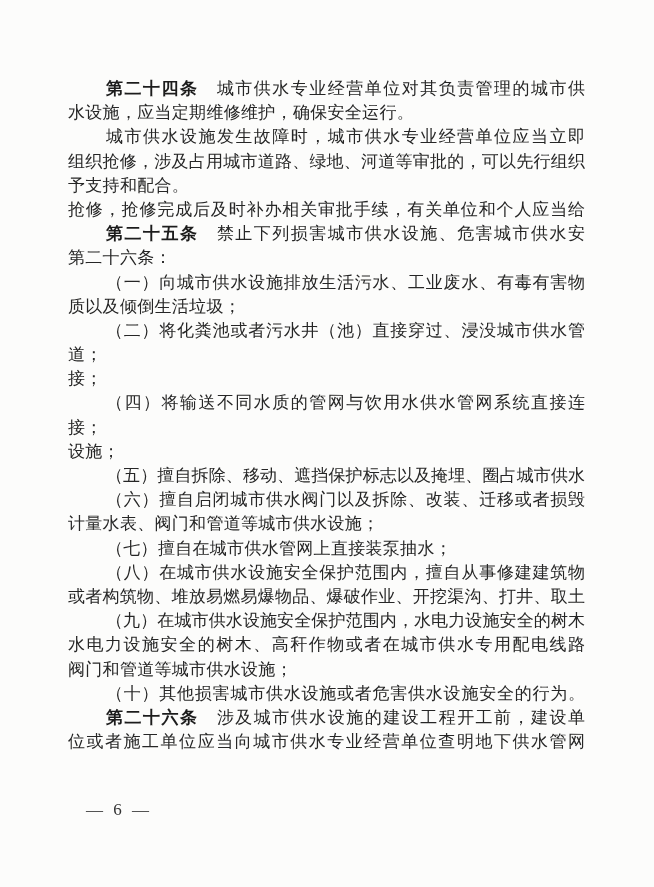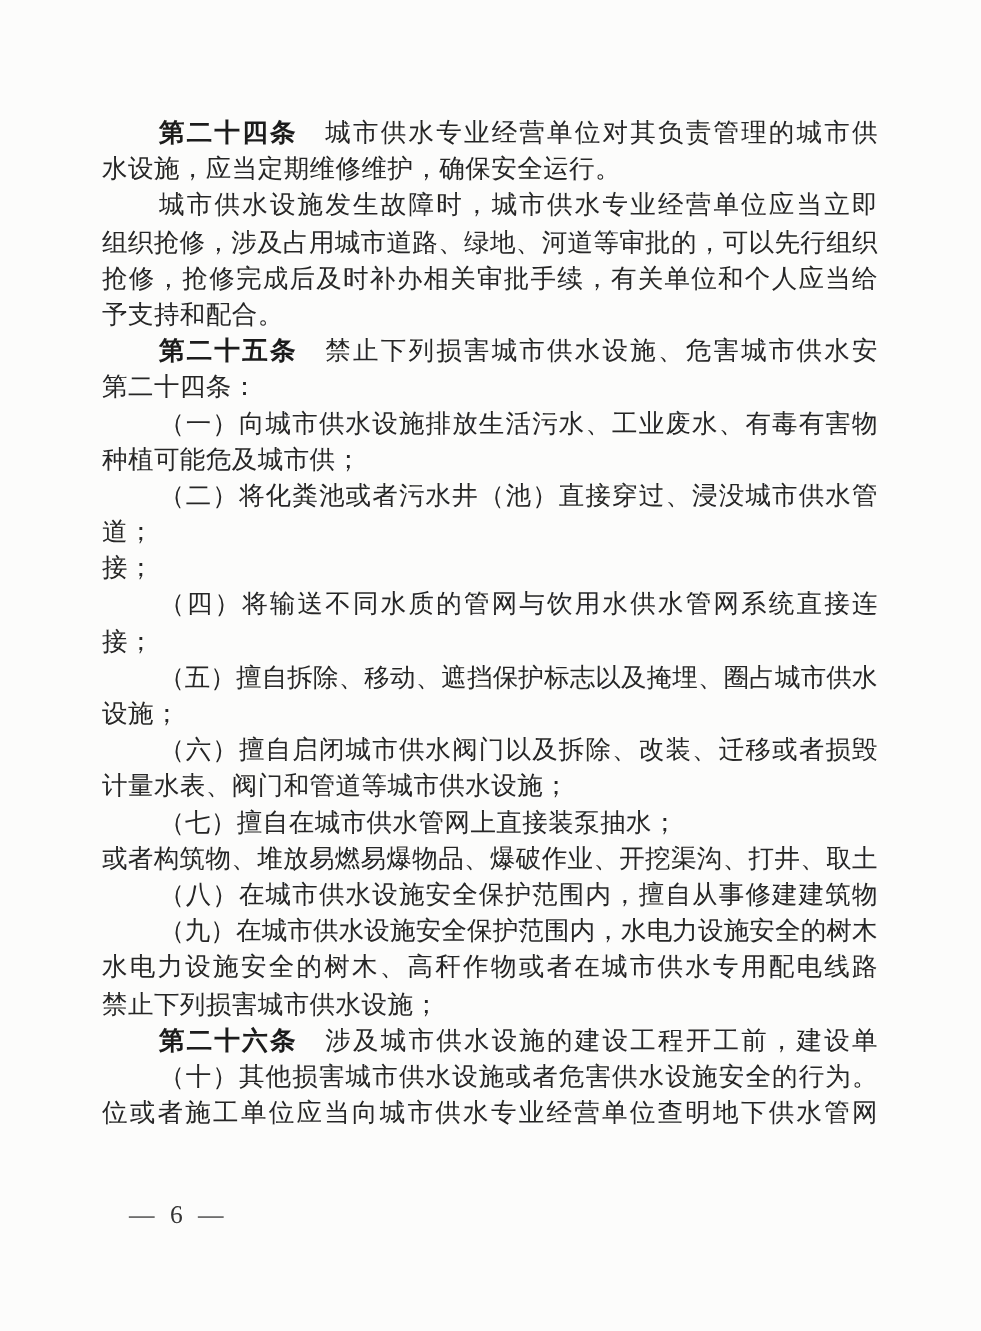--- a/index.html
+++ b/index.html
@@ -55,39 +55,39 @@
 </style>
 </head>
 <body>
 
 <div class="page">
   <div class="text-block" id="text-block">
       <div class="line indent fill"><span class="seg bold">第二十四条</span><span class="seg">　城市供水专业经营单位对其负责管理的城市供</span></div>
       <div class="line"><span class="seg">水设施，应当定期维修维护，确保安全运行。</span></div>
       <div class="line indent fill"><span class="seg">城市供水设施发生故障时，城市供水专业经营单位应当立即</span></div>
       <div class="line fill"><span class="seg">组织抢修，涉及占用城市道路、绿地、河道等审批的，可以先行组织</span></div>
+      <div class="line"><span class="seg">予支持和配合。</span></div>
       <div class="line fill"><span class="seg">抢修，抢修完成后及时补办相关审批手续，有关单位和个人应当给</span></div>
-      <div class="line"><span class="seg">予支持和配合。</span></div>
       <div class="line indent fill"><span class="seg bold">第二十五条</span><span class="seg">　禁止下列损害城市供水设施、危害城市供水安</span></div>
-      <div class="line"><span class="seg">第二十四条：</span></div>
+      <div class="line"><span class="seg">第二十六条：</span></div>
       <div class="line indent fill"><span class="seg">（一）向城市供水设施排放生活污水、工业废水、有毒有害物</span></div>
-      <div class="line"><span class="seg">种植可能危及城市供；</span></div>
+      <div class="line"><span class="seg">质以及倾倒生活垃圾；</span></div>
       <div class="line indent fill"><span class="seg">（二）将化粪池或者污水井（池）直接穿过、浸没城市供水管</span></div>
       <div class="line"><span class="seg">道；</span></div>
       <div class="line"><span class="seg">接；</span></div>
       <div class="line indent fill"><span class="seg">（四）将输送不同水质的管网与饮用水供水管网系统直接连</span></div>
       <div class="line"><span class="seg">接；</span></div>
+      <div class="line"><span class="seg">设施；</span></div>
       <div class="line indent fill"><span class="seg">（五）擅自拆除、移动、遮挡保护标志以及掩埋、圈占城市供水</span></div>
-      <div class="line"><span class="seg">设施；</span></div>
       <div class="line indent fill"><span class="seg">（六）擅自启闭城市供水阀门以及拆除、改装、迁移或者损毁</span></div>
       <div class="line"><span class="seg">计量水表、阀门和管道等城市供水设施；</span></div>
       <div class="line indent"><span class="seg">（七）擅自在城市供水管网上直接装泵抽水；</span></div>
+      <div class="line indent fill"><span class="seg">（八）在城市供水设施安全保护范围内，擅自从事修建建筑物</span></div>
       <div class="line fill"><span class="seg">或者构筑物、堆放易燃易爆物品、爆破作业、开挖渠沟、打井、取土</span></div>
-      <div class="line indent fill"><span class="seg">（八）在城市供水设施安全保护范围内，擅自从事修建建筑物</span></div>
       <div class="line indent fill"><span class="seg">（九）在城市供水设施安全保护范围内，水电力设施安全的树木</span></div>
       <div class="line fill"><span class="seg">水电力设施安全的树木、高秆作物或者在城市供水专用配电线路</span></div>
-      <div class="line"><span class="seg">禁止下列损害城市供水设施；</span></div>
+      <div class="line"><span class="seg">阀门和管道等城市供水设施；</span></div>
+      <div class="line indent fill"><span class="seg">（十）其他损害城市供水设施或者危害供水设施安全的行为。</span></div>
       <div class="line indent fill"><span class="seg bold">第二十六条</span><span class="seg">　涉及城市供水设施的建设工程开工前，建设单</span></div>
-      <div class="line indent fill"><span class="seg">（十）其他损害城市供水设施或者危害供水设施安全的行为。</span></div>
       <div class="line fill"><span class="seg">位或者施工单位应当向城市供水专业经营单位查明地下供水管网</span></div>
     </div>
   <div class="footer">— 6 —</div>
 </div>
 
 </body></html>

